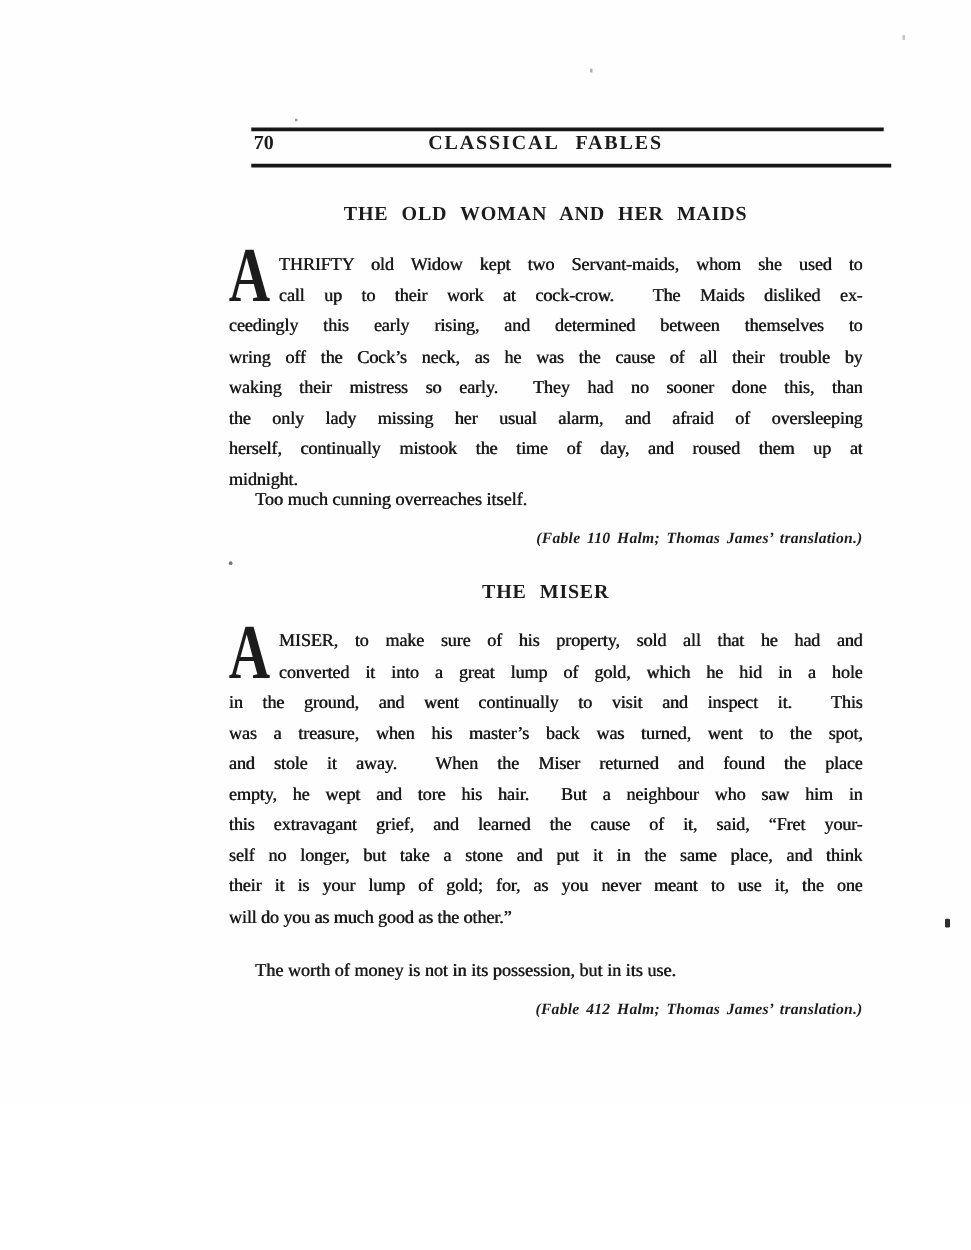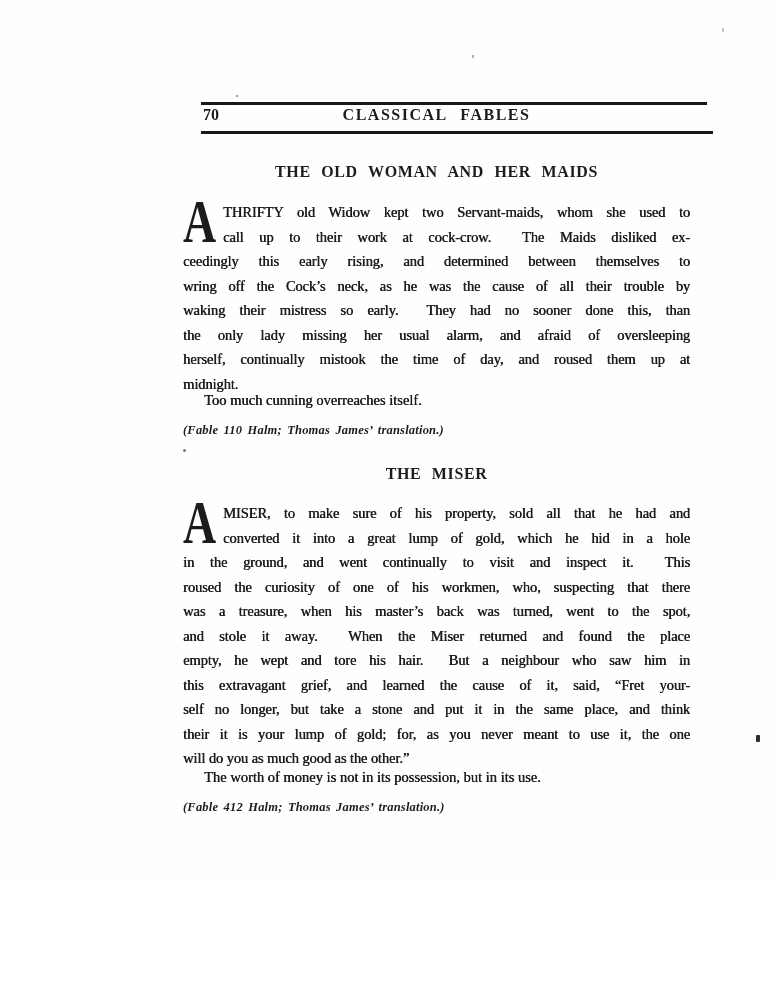--- a/index.html
+++ b/index.html
@@ -23,21 +23,21 @@
   .para .line{text-align:justify;text-align-last:justify;white-space:pre-wrap;height:24.5px;
     overflow:hidden;text-shadow:0.45px 0 0 currentColor;}
   .para .line.last-line{text-align-last:left;}
   .para .line.dc-indent{padding-left:40px;}
   .dropcap{position:absolute;left:0;top:-10px;font-size:62px;font-weight:bold;line-height:1;
     transform:scaleX(0.74);transform-origin:left top;}
   
   .moral{position:absolute;left:183px;width:507px;font-size:14.5px;
     text-indent:21px;text-shadow:0.45px 0 0 currentColor;}
   .m1{top:392px;} .m2{top:769px;}
-  .citation{position:absolute;left:183px;width:507px;text-align:left;
+  .citation{position:absolute;left:183px;width:507px;text-align:right;
     font-style:italic;font-weight:bold;font-size:12.5px;letter-spacing:0.2px;word-spacing:2px;}
   .c1{top:423px;} .c2{top:800px;}
   
   .watermark{position:absolute;top:924px;right:69px;display:flex;align-items:baseline;gap:7px;margin-top:44px;}
   .wm-prefix{font-family:"Liberation Sans",sans-serif;font-size:11.5px;color:#bcbcbc;}
   .wm-brand{font-family:"DejaVu Serif",serif;font-size:27px;color:#b5b5b5;letter-spacing:0.5px;}
   
   .artifact{position:absolute;}
   .spk1{left:756px;top:735px;width:4px;height:7px;background:#2e2e2e;border-radius:1px;}
   .spk2{left:758px;top:972px;width:2px;height:26px;background:#9a9a9a;}
@@ -70,21 +70,20 @@
     </div>
   <div class="moral m1">Too much cunning overreaches itself.</div>
   <div class="citation c1">(Fable 110 Halm; Thomas James’ translation.)</div>
 
   <div class="fable-title t2">THE MISER</div>
   <div class="para p2">
     <span class="dropcap">A</span>
   <div class="line dc-indent">MISER, to make sure of his property, sold all that he had and</div>
       <div class="line dc-indent">converted it into a great lump of gold, which he hid in a hole</div>
       <div class="line">in the ground, and went continually to visit and inspect it.  This</div>
-      <div class="line">roused the curiosity of one of his workmen, who, suspecting that there</div>
       <div class="line">was a treasure, when his master’s back was turned, went to the spot,</div>
       <div class="line">and stole it away.  When the Miser returned and found the place</div>
       <div class="line">empty, he wept and tore his hair.  But a neighbour who saw him in</div>
       <div class="line">this extravagant grief, and learned the cause of it, said, “Fret your-</div>
       <div class="line">self no longer, but take a stone and put it in the same place, and think</div>
       <div class="line">their it is your lump of gold; for, as you never meant to use it, the one</div>
       <div class="line last-line">will do you as much good as the other.”</div>
     </div>
   <div class="moral m2">The worth of money is not in its possession, but in its use.</div>
   <div class="citation c2">(Fable 412 Halm; Thomas James’ translation.)</div>

